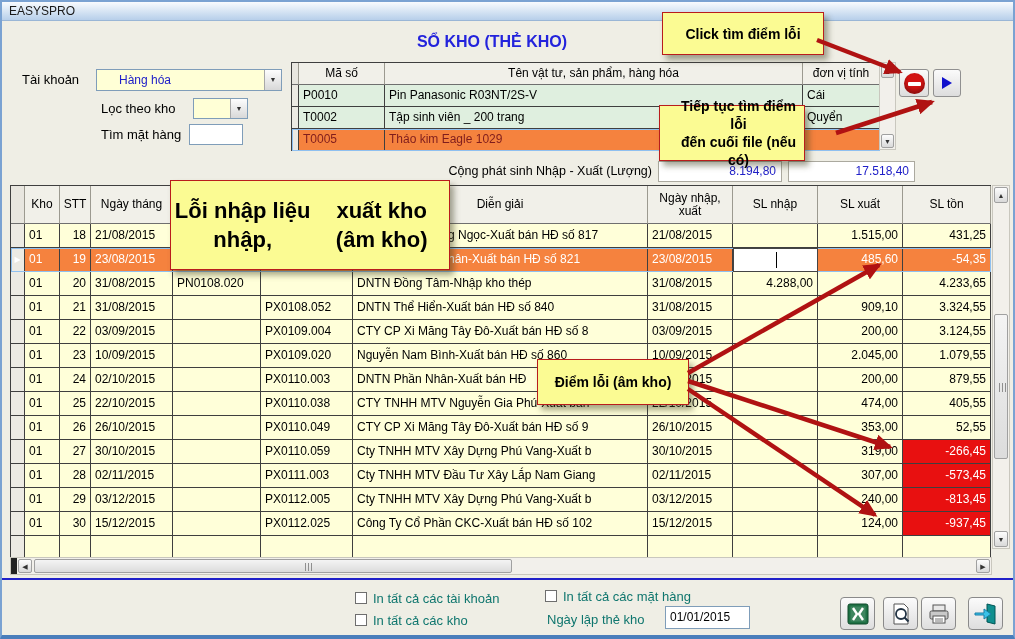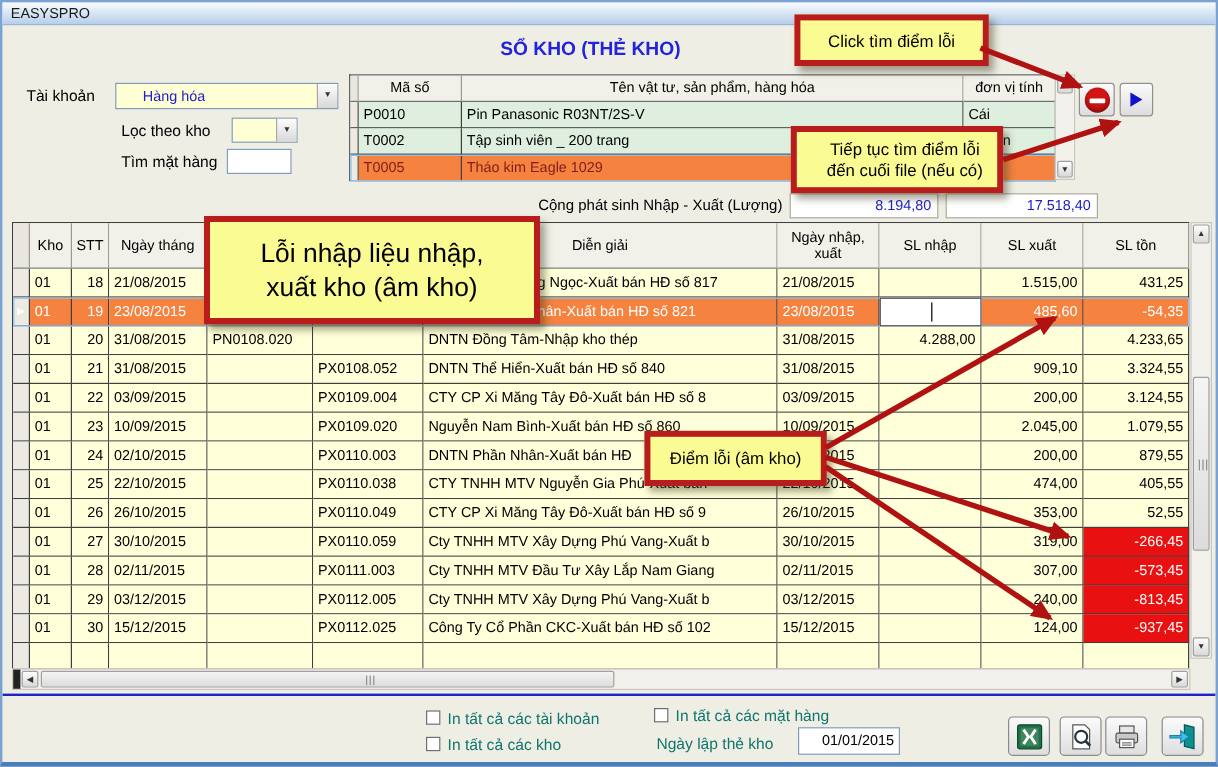--- a/index.html
+++ b/index.html
@@ -69,23 +69,23 @@
              border:1px solid #8A8A8A; border-radius:4px; display:flex; align-items:center; justify-content:center; }
   .errbtn { position:absolute; background:linear-gradient(#FBFBFB,#DDDDDD); border:1px solid #909090;
             border-radius:3px; display:flex; align-items:center; justify-content:center; }
   .stop-ic { width:21px; height:21px; border-radius:50%; background:#D31414; position:relative;
              box-shadow:inset 0 -3px 4px rgba(0,0,0,.35); }
   .stop-ic::after { content:''; position:absolute; left:4px; right:4px; top:9px; height:4px; background:#fff; border-radius:1px;}
   .play-ic { width:0; height:0; border-left:10px solid #1111CC; border-top:6px solid transparent; border-bottom:6px solid transparent; }
   
   .cb { position:absolute; width:12px; height:12px; background:#fff; border:1px solid #6E6E6E; }
   
-  .callout { position:absolute; background:#FBFB93; border:5px solid #b91c1c; color:#000;
+  .callout { position:absolute; background:#FBFB93; border:1px solid #b91c1c; color:#000;
              box-shadow:4px 5px 6px rgba(60,60,30,.45); display:flex; align-items:center;
-             justify-content:center; text-align:center; z-index:30; }
+             justify-content:center; text-align:center; z-index:30;font-weight:bold; }
   .sep { position:absolute; left:0; width:100%; height:2px; background:#2121C8; }
   svg.arrows { position:absolute; left:0; top:0; z-index:40; pointer-events:none; }
 </style>
 </head>
 <body>
 
 <div class="window">
   <div class="titlebar">
     <span>EASYSPRO</span>
   </div>
@@ -377,21 +377,21 @@
 
   <div class="sep" style="top:576px;"></div>
 
   <div class="cb" style="left:353px; top:590px;"></div>
   <span class="lbl navy" style="left:371px; top:589px;">In tất cả các tài khoản</span>
   <div class="cb" style="left:353px; top:612px;"></div>
   <span class="lbl navy" style="left:371px; top:611px;">In tất cả các kho</span>
   <div class="cb" style="left:543px; top:588px;"></div>
   <span class="lbl navy" style="left:561px; top:587px;">In tất cả các mặt hàng</span>
   <span class="lbl navy" style="left:545px; top:610px;">Ngày lập thẻ kho</span>
-  <div class="tbox" style="left:663px; top:604px; width:85px; height:23px; line-height:21px; text-align:right; position:absolute;">01/01/2015</div>
+  <div class="tbox" style="left:663px; top:604px; width:85px; height:23px; line-height:21px; text-align:left; position:absolute;">01/01/2015</div>
 
   <div class="toolbtn" style="left:838px; top:595px;">
     <svg width="24" height="24" viewBox="0 0 24 24">
       <rect x="2" y="2" width="20" height="20" rx="2" fill="#1E7145" stroke="#0E4A2B"></rect>
       <rect x="4.5" y="4.5" width="15" height="15" fill="#fff" opacity=".15"></rect>
       <path d="M7 6 L11 12 L7 18 M17 6 L13 12 L17 18" stroke="#fff" stroke-width="2.4" fill="none"></path>
     </svg>
   </div>
   <div class="toolbtn" style="left:881px; top:595px;">
     <svg width="24" height="24" viewBox="0 0 24 24">
@@ -410,25 +410,25 @@
     </svg>
   </div>
   <div class="toolbtn" style="left:966px; top:595px;">
     <svg width="26" height="24" viewBox="0 0 26 24">
       <path d="M14 2 L22 4 V22 L14 20 Z" fill="#0F8F8F" stroke="#055"></path>
       <path d="M2 11 h9 v-4 l7 5 -7 5 v-4 h-9 z" fill="#39C2E8" stroke="#1A7FA8"></path>
     </svg>
   </div>
 
   <div class="callout" style="left:660px; top:10px; width:162px; height:43px; font-size:14px;">Click tìm điểm lỗi</div>
-  <div class="callout" style="left:657px; top:103px; width:177px; height:56px; font-size:14px; flex-direction:column; line-height:18px;padding-left:13px;">
+  <div class="callout" style="left:657px; top:103px; width:146px; height:56px; font-size:14px; flex-direction:column; line-height:18px;padding-left:13px;">
     <span>Tiếp tục tìm điểm lỗi</span>
     <span>đến cuối file (nếu có)</span>
   </div>
-  <div class="callout" style="left:168px; top:178px; width:280px; height:90px; font-size:22px; flex-direction:column; line-height:29px;">
+  <div class="callout" style="left:168px; top:178px; width:280px; height:90px; font-size:22px; line-height:29px;">
     <span>Lỗi nhập liệu nhập,</span>
     <span>xuất kho (âm kho)</span>
   </div>
   <div class="callout" style="left:535px; top:357px; width:152px; height:46px; font-size:14px;">Điểm lỗi (âm kho)</div>
 
   <svg class="arrows" width="1015" height="639" viewBox="0 0 1015 639">
     <defs>
       <marker id="ah" markerUnits="userSpaceOnUse" markerWidth="18" markerHeight="16" refX="15" refY="8" orient="auto">
         <path d="M0,0 L18,8 L0,16 z" fill="#B01212"></path>
       </marker>

